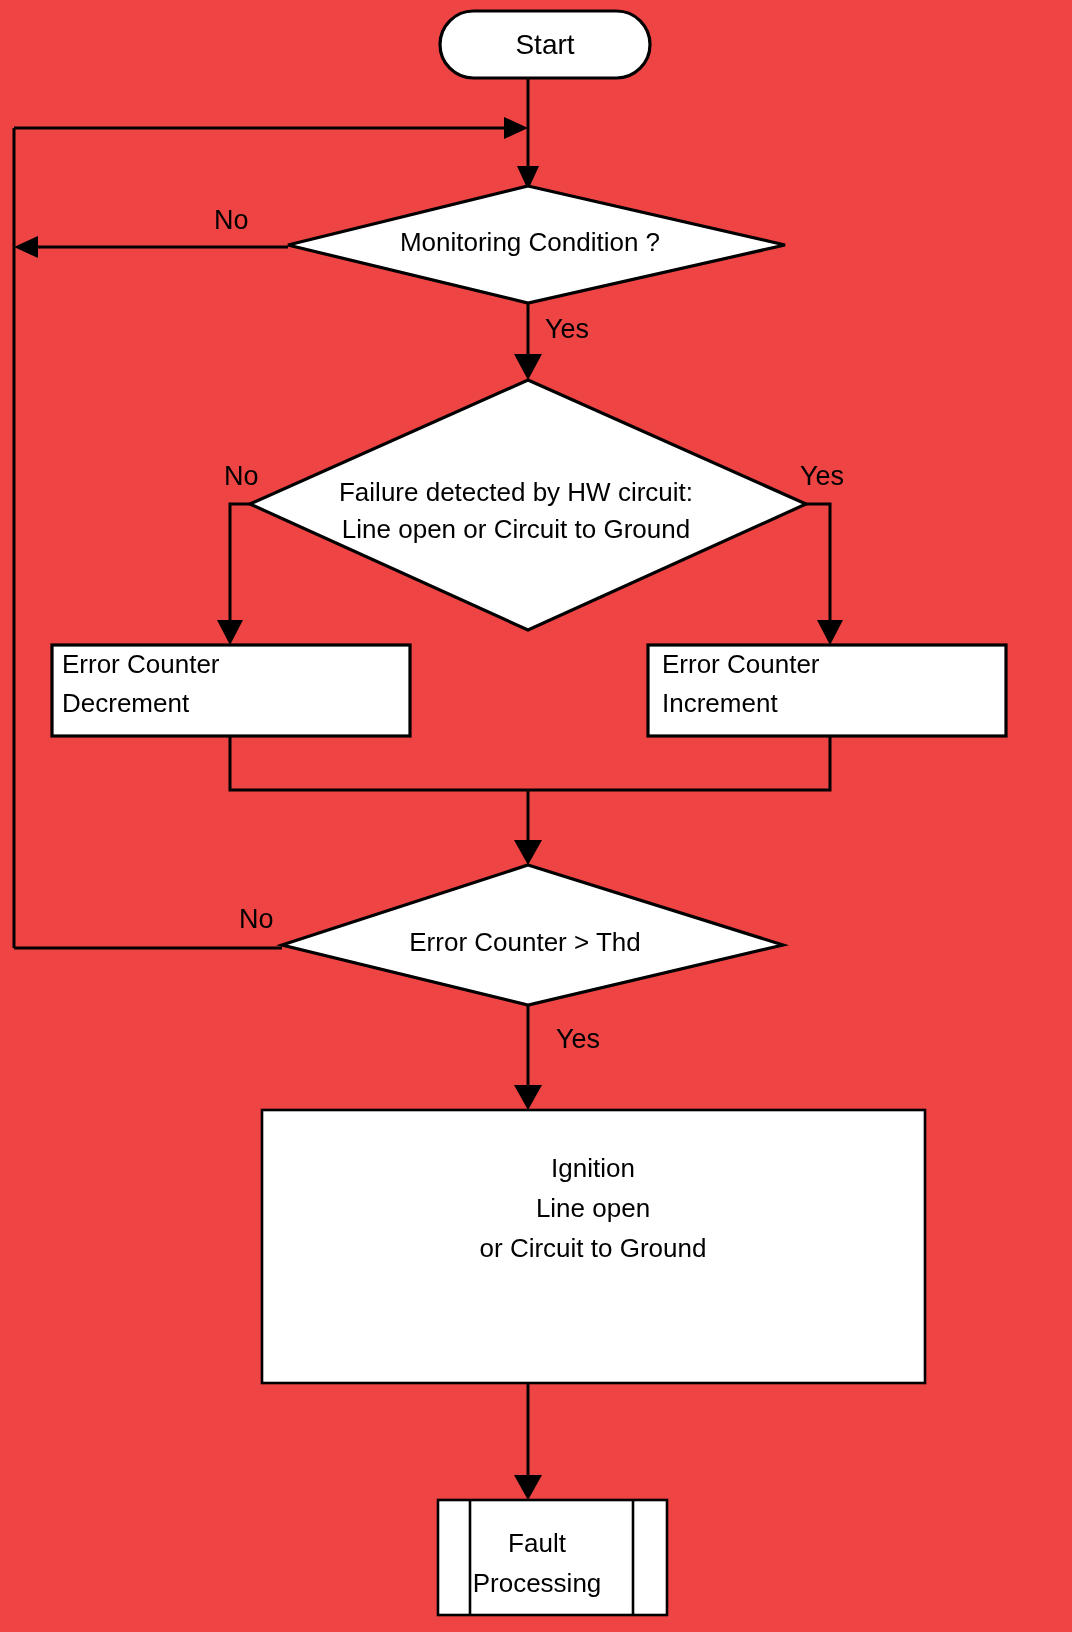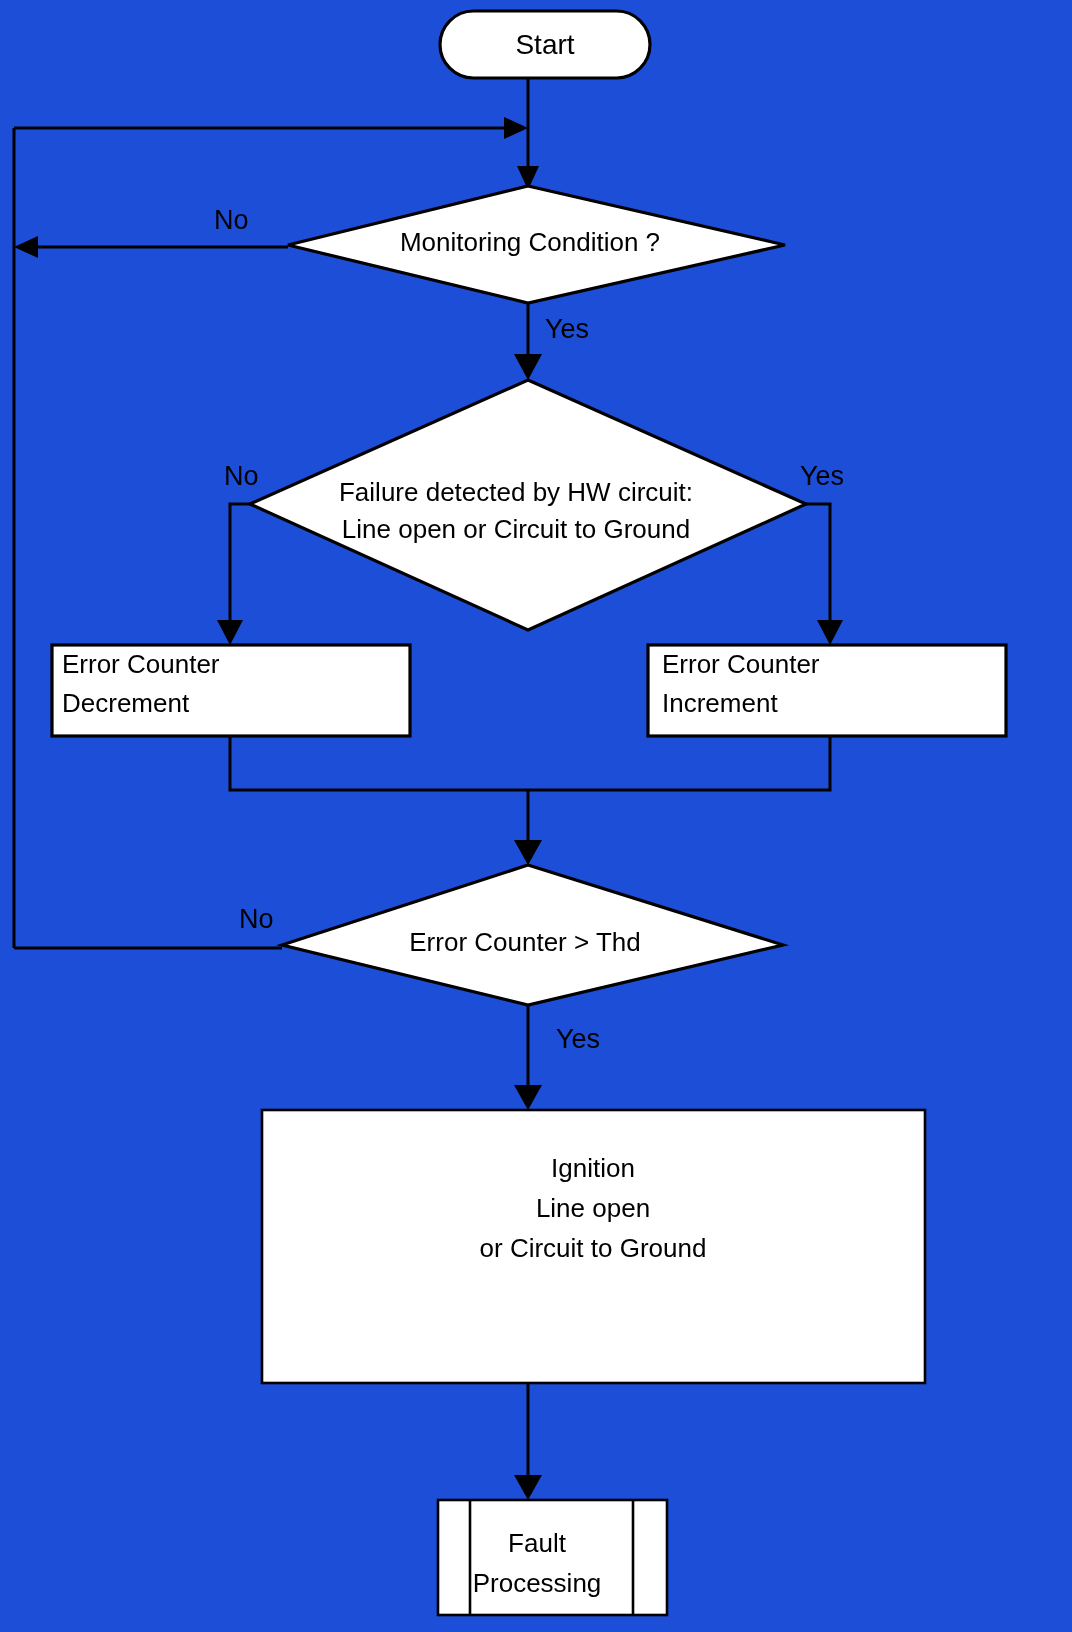--- a/index.html
+++ b/index.html
@@ -4,21 +4,21 @@
 <style>
   html, body {
     margin: 0;
     padding: 0;
     background: #ffffff;
   }
   #flowchart-page {
     position: relative;
     width: 1072px;
     height: 1632px;
-    background: #1d4ed8;
+    background: #ef4444;
     font-family: "Liberation Sans", sans-serif;
     overflow: hidden;
   }
   svg#flow-svg {
     display: block;
     width: 1072px;
     height: 1632px;
   }
   .shape-stroke {
     fill: #ffffff;

